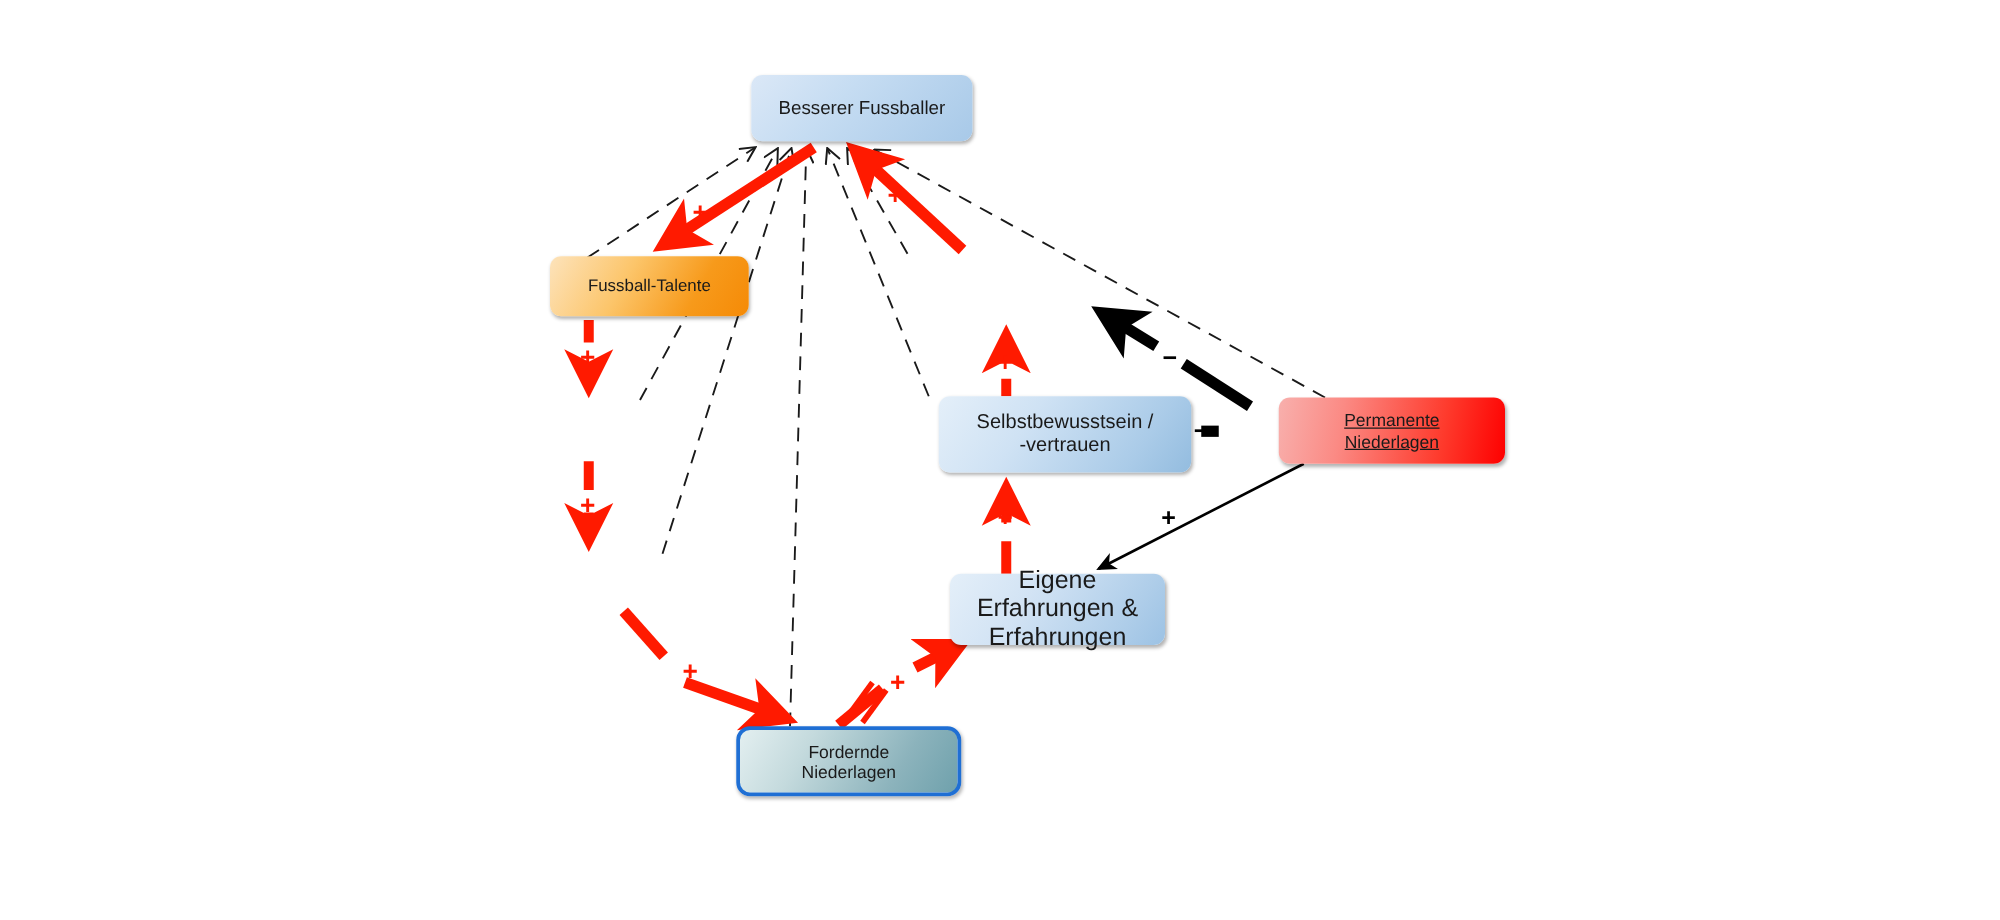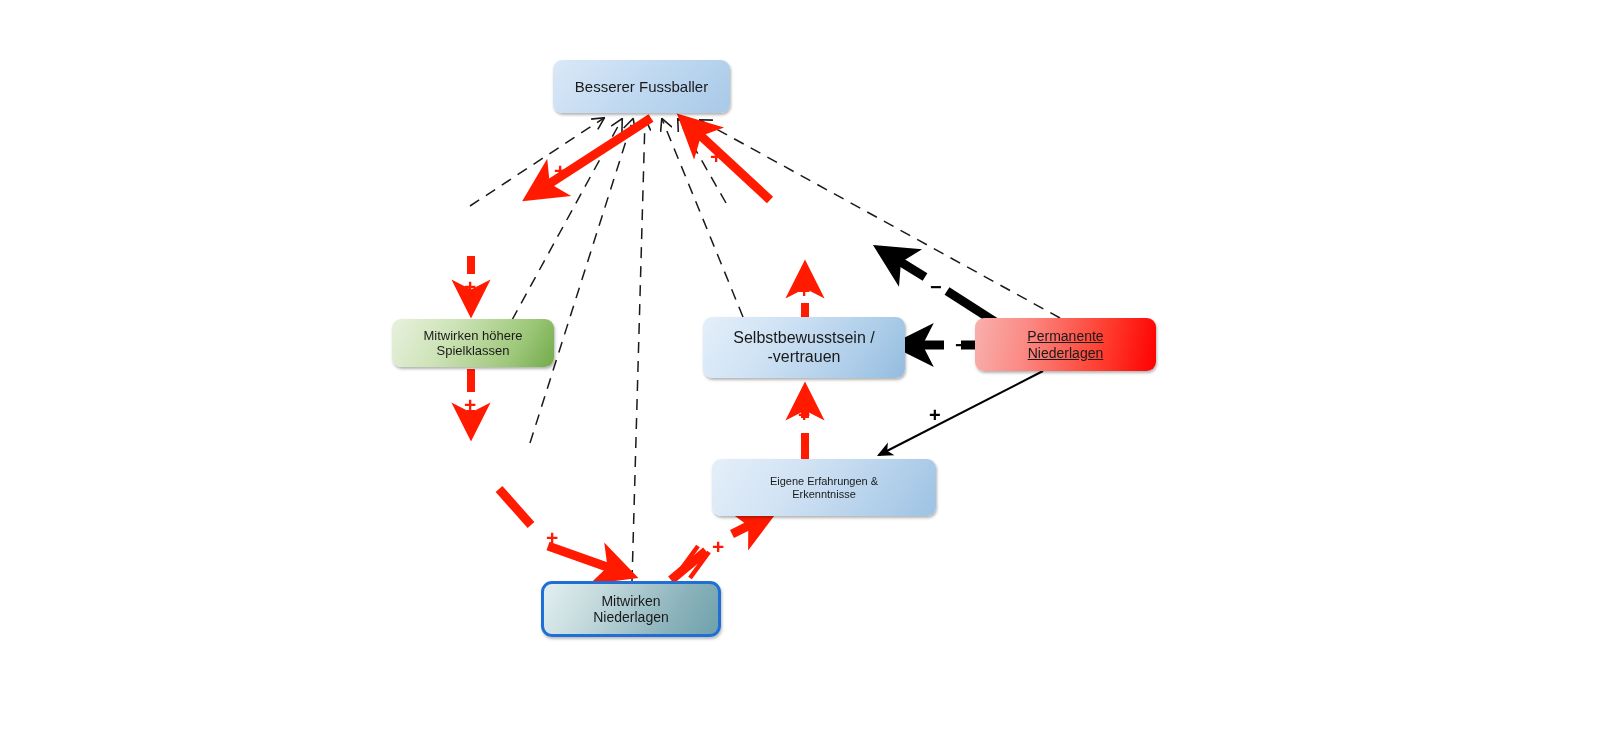--- a/index.html
+++ b/index.html
@@ -30,20 +30,21 @@
     box-sizing: border-box;
     border-radius: 9px;
     display: flex;
     align-items: center;
     justify-content: center;
     text-align: center;
     color: #1a1a1a;
     line-height: 1.16;
     padding: 2px 8px;
     z-index: 5;
+    margin-left: 48px;
   }
   .node span { display: block; }
   .n-besserer {
     left: 553px; top: 60px; width: 177px; height: 53px;
     font-size: 15px;
     background: linear-gradient(135deg, #dbe8f7 0%, #c5dcf2 40%, #a8c9e8 100%);
     box-shadow: 1px 2px 3px rgba(0,0,0,0.30);
   }
   .n-talente {
     left: 392px; top: 205px; width: 159px; height: 48px;
@@ -69,22 +70,22 @@
     background: linear-gradient(125deg, #e4eff9 0%, #cfe2f4 35%, #aacbe8 78%, #93bcdf 100%);
     box-shadow: 1px 2px 3px rgba(0,0,0,0.30);
   }
   .n-gegner {
     left: 387px; top: 442px; width: 164px; height: 47px;
     font-size: 13px;
     background: linear-gradient(125deg, #e8f1fa 0%, #d6e5f4 38%, #b3cee9 80%, #a3c4e3 100%);
     box-shadow: 1px 2px 3px rgba(0,0,0,0.30);
   }
   .n-eigene {
-    left: 712px; top: 459px; width: 224px; height: 57px;
-    font-size: 11px;
+    left: 712px; top: 459px; width: 172px; height: 57px;
+    font-size: 20px;
     background: linear-gradient(125deg, #e4eff9 0%, #d2e3f4 36%, #aecde9 80%, #9cc2e4 100%);
     box-shadow: 1px 2px 3px rgba(0,0,0,0.30);
   }
   .n-permanente {
     left: 975px; top: 318px; width: 181px; height: 53px;
     font-size: 14px;
     background: linear-gradient(100deg, #f8b0ad 0%, #fb8a84 28%, #fe3a2c 72%, #fe0000 100%);
     box-shadow: 1px 2px 3px rgba(0,0,0,0.30);
     text-decoration: underline;
   }
@@ -175,54 +176,51 @@
       <path d="M 944 345 L 905 345" stroke-width="9" marker-end="url(#ah-blk)"></path>
 
       <path d="M 1043 371 L 879 455" stroke-width="2.1" marker-end="url(#ah-thin)"></path>
     </g>
   </svg>
 
   <div class="node n-besserer">
     <span>Besserer Fussballer</span>
   </div>
 
-
-
-  <div class="node n-mitwirken">
-    <div>
-      <span>Mitwirken höhere</span>
-      <span>Spielklassen</span>
-    </div>
-  </div>
+  <div class="node n-talente">
+    <span>Fussball-Talente</span>
+  </div>
+
+
 
   <div class="node n-selbst">
     <div>
       <span>Selbstbewusstsein /</span>
       <span>-vertrauen</span>
     </div>
   </div>
 
   <div class="node n-permanente">
     <div>
       <span>Permanente</span>
       <span>Niederlagen</span>
     </div>
   </div>
 
 
   <div class="node n-eigene">
     <div>
       <span>Eigene Erfahrungen &amp;</span>
-      <span>Erkenntnisse</span>
+      <span>Erfahrungen</span>
     </div>
   </div>
 
   <div class="node n-punktuelle">
     <div>
-      <span>Mitwirken</span>
+      <span>Fordernde</span>
       <span>Niederlagen</span>
     </div>
   </div>
 
   <div class="elabel lab-red" style="left:554px; top:160px;">+</div>
   <div class="elabel lab-red" style="left:710px; top:146px;">+</div>
   <div class="elabel lab-red" style="left:464px; top:276px;">+</div>
   <div class="elabel lab-red" style="left:464px; top:394px;">+</div>
   <div class="elabel lab-red" style="left:546px; top:527px;">+</div>
   <div class="elabel lab-red" style="left:712px; top:536px;">+</div>

